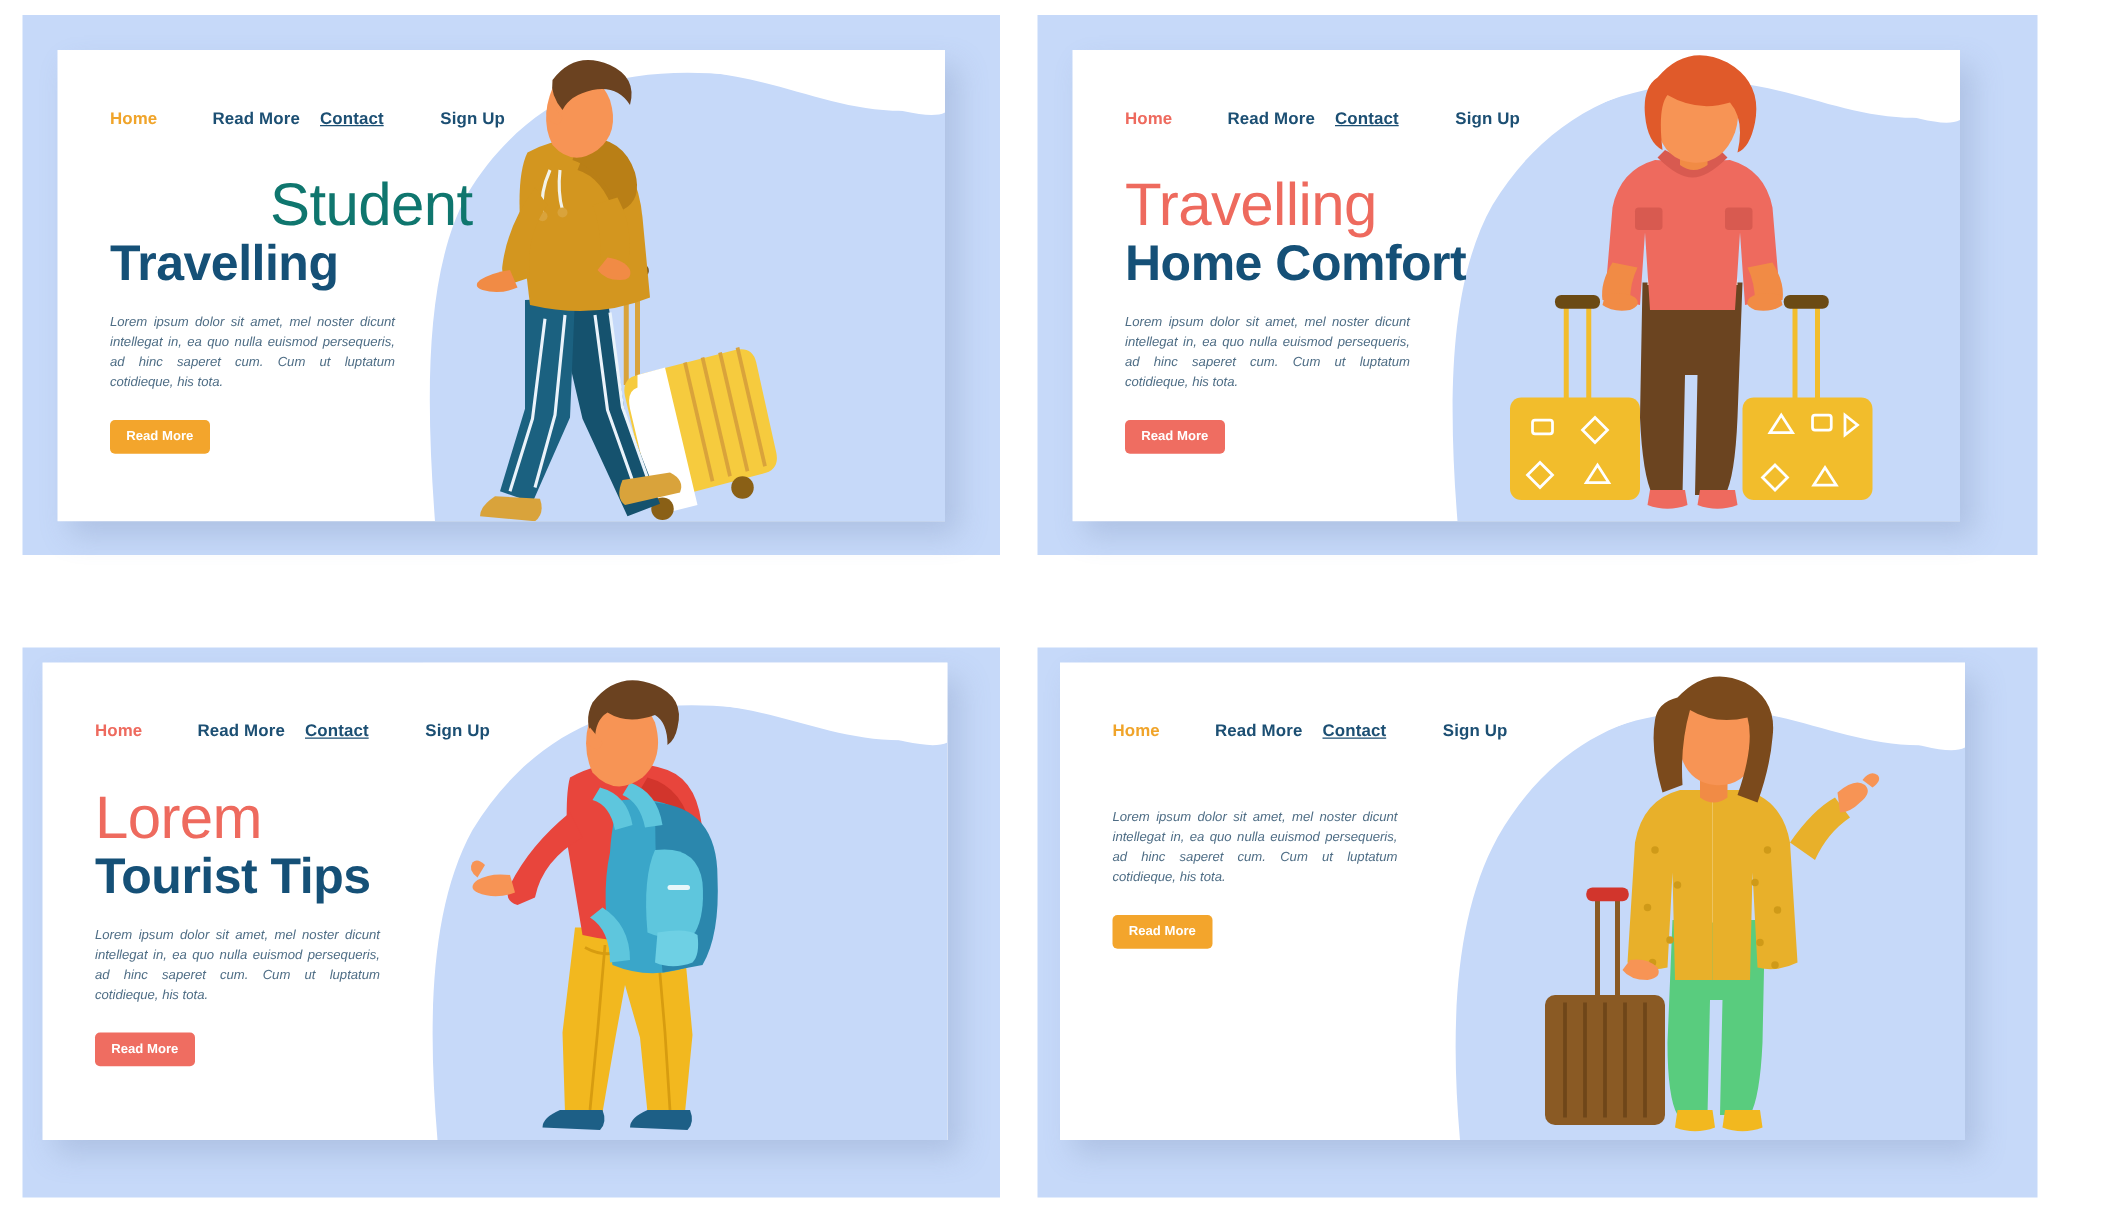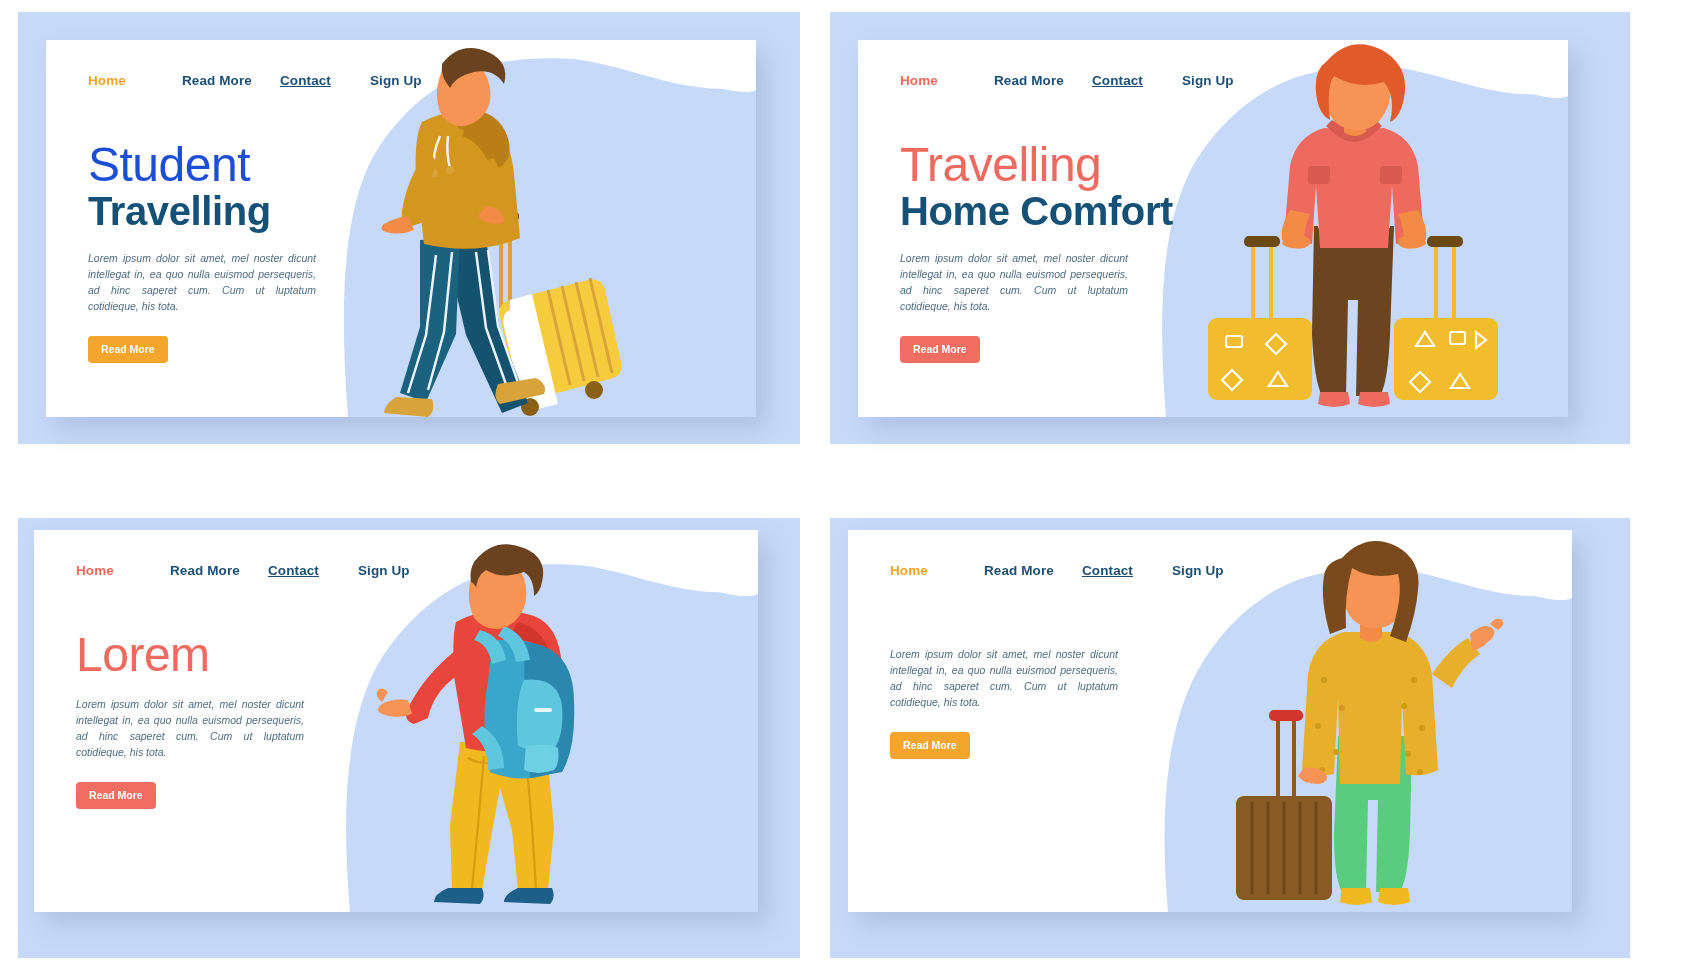--- a/index.html
+++ b/index.html
@@ -41,37 +41,37 @@
   .p2 .card { left:12px;  top:40px;  width:710px; height:377px; }
   .p3 .card { left:34px;  top:478px; width:724px; height:382px; }
   .p4 .card { left:2px;   top:478px; width:724px; height:382px; }
 
   
   .cell { overflow:visible; }
   .row2 .card { top:0px; }
 
   .nav {
     position:absolute;
-    top:33px;
+    top:47px;
     left:42px;
     display:flex;
-    gap:12px;
+    gap:0px;
     z-index:5;
   }
   .nav a {
     font-size:13.5px;
     font-weight:bold;
     color:#1c4f73;
     text-decoration:none;
     letter-spacing:0.1px;
   }
   .nav a:nth-child(1) { width:82px; }
   .nav a:nth-child(2) { width:86px; }
   .nav a:nth-child(3) { width:78px;text-decoration:underline; }
-  .nav a:nth-child(4) { width:70px; }
+  .nav a:nth-child(4) { width:70px;text-align:right; }
   .nav a.active-orange { color:#f0a42a; }
   .nav a.active-coral  { color:#ee6a5e; }
 
   .copy {
     position:absolute;
     left:42px;
     top:100px;
     width:290px;
     z-index:5;
   }
@@ -82,21 +82,21 @@
     letter-spacing:-0.5px;
   }
   .h-bot {
     font-size:40px;
     line-height:46px;
     font-weight:bold;
     color:#155077;
     letter-spacing:-0.4px;
     margin-top:-2px;
   }
-  .orange { color:#1d4ed8; }
+  .orange { color:#0f766e;text-align:right; }
   .coral  { color:#ee6a5e; }
 
   .body-copy {
     margin-top:16px;
     font-size:10.5px;
     line-height:16px;
     color:#4e6d85;
     text-align:justify;
     width:228px;
     font-style:italic;
@@ -316,20 +316,21 @@
 
       <nav class="nav">
         <a href="#" class="active-coral">Home</a>
         <a href="#">Read More</a>
         <a href="#">Contact</a>
         <a href="#">Sign Up</a>
       </nav>
 
       <div class="copy">
         <div class="h-top coral">Lorem</div>
+        <div class="h-bot">Tourist Tips</div>
         <p class="body-copy">Lorem ipsum dolor sit amet, mel noster dicunt intellegat in, ea quo nulla euismod persequeris, ad hinc saperet cum. Cum ut luptatum cotidieque, his tota.</p>
         <button class="btn btn-coral">Read More</button>
       </div>
     </div>
   </div>
 
   <div class="cell p4 row2">
     <div class="bluebg"></div>
     <div class="card" style="left:2px; top:40px; width:724px; height:382px;">
 

